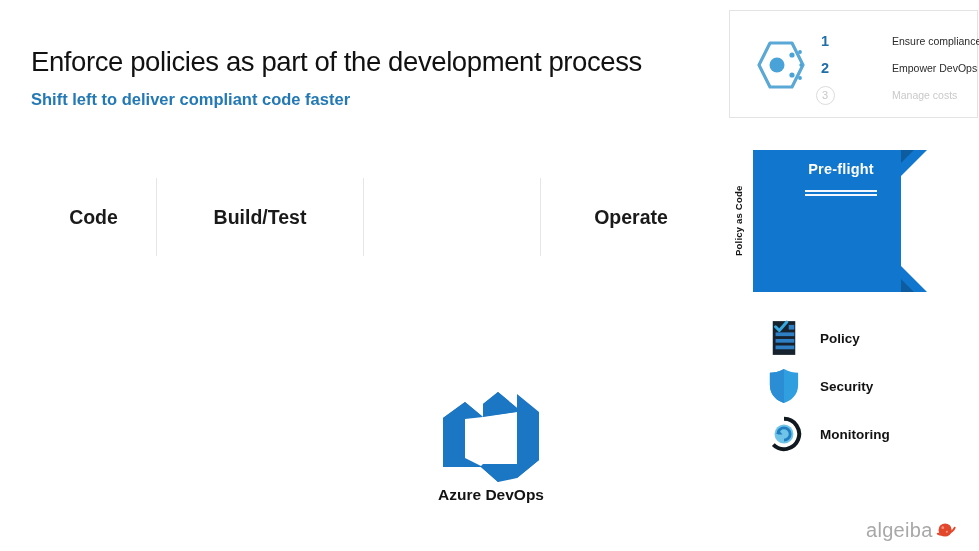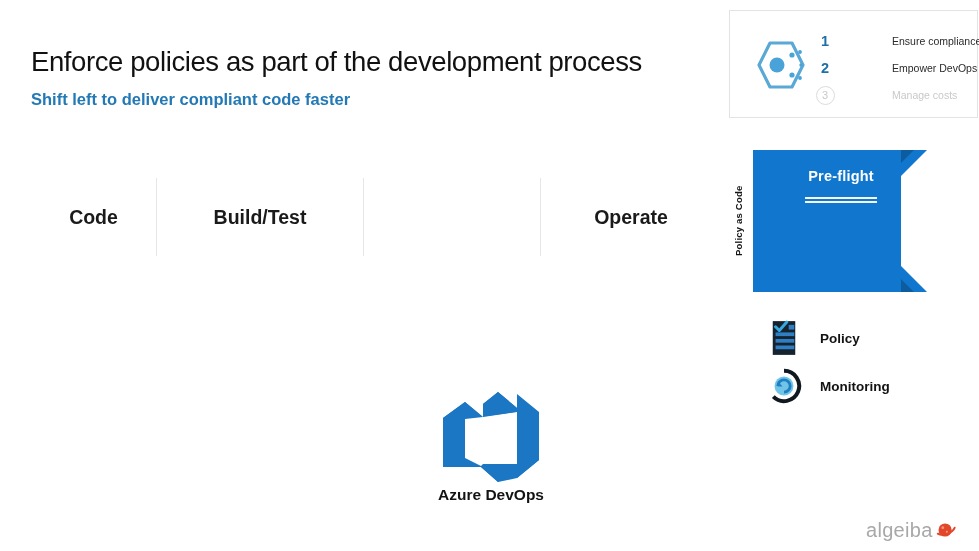--- a/index.html
+++ b/index.html
@@ -201,21 +201,20 @@
     height: 0;
     border-bottom: 13px solid #0d5c9f;
     border-right: 13px solid transparent;
   }
   #chevron-items {
     position: absolute;
     left: 0;
     top: 0;
     width: 176px;
     height: 142px;
-    padding-top: 7px;
     box-sizing: border-box;
   }
   .chev-item {
     height: 38px;
     display: flex;
     align-items: center;
     justify-content: center;
     font-size: 14.5px;
     font-weight: 600;
     color: #ffffff;
@@ -382,20 +381,29 @@
         <rect x="21" y="5" width="6" height="5" fill="#2f7fc4"></rect>
         <rect x="7" y="13" width="20" height="4" fill="#2f7fc4"></rect>
         <rect x="7" y="20" width="20" height="4" fill="#2f7fc4"></rect>
         <rect x="7" y="27" width="20" height="4" fill="#2f7fc4"></rect>
         <path d="M7 7 L11 11 L19 2" fill="none" stroke="#37a7e0" stroke-width="3.2" stroke-linecap="round" stroke-linejoin="round"></path>
       </svg>
     </div>
     <div class="feature-label">Policy</div>
   </div>
 
+  <div class="feature-row">
+    <div class="feature-icon">
+      <svg viewBox="0 0 34 38" width="32" height="36">
+        <path d="M17 1 C12 4 6 5 2 5 L2 18 C2 29 10 35 17 37 C24 35 32 29 32 18 L32 5 C28 5 22 4 17 1 Z" fill="#2f9fe0"></path>
+        <path d="M17 1 C12 4 6 5 2 5 L2 18 C2 29 10 35 17 37 Z" fill="#2b8ed4"></path>
+      </svg>
+    </div>
+    <div class="feature-label">Security</div>
+  </div>
 
   <div class="feature-row">
     <div class="feature-icon">
       <svg viewBox="0 0 38 38" width="36" height="36">
         <path d="M19 3 A16 16 0 1 1 7.7 30.3" fill="none" stroke="#101820" stroke-width="4.2" stroke-linecap="butt"></path>
         <circle cx="19" cy="19" r="10" fill="#6fc4e8"></circle>
         <path d="M12.5 19 A6.5 6.5 0 1 1 19 25.5" fill="none" stroke="#1f7fc0" stroke-width="3"></path>
         <path d="M12.5 14 L12.5 19.5 L17.5 19.5 Z" fill="#1f7fc0"></path>
       </svg>
     </div>

